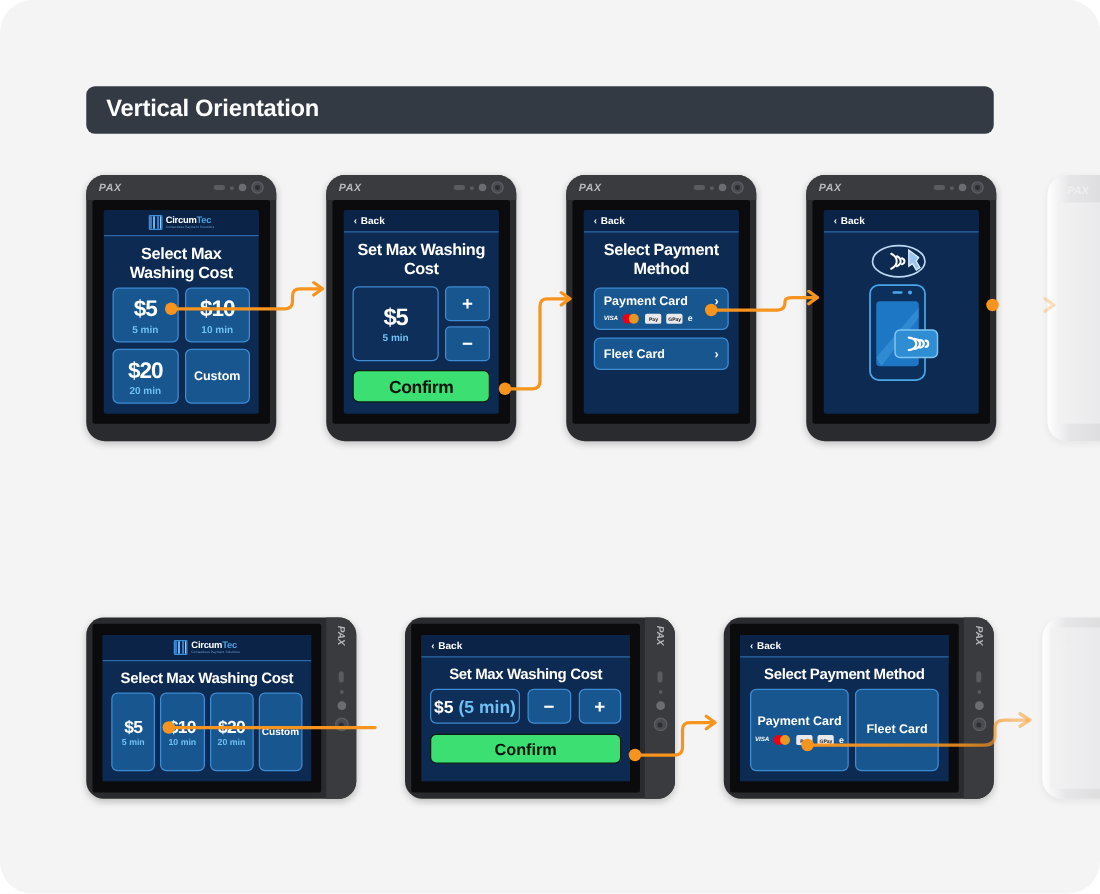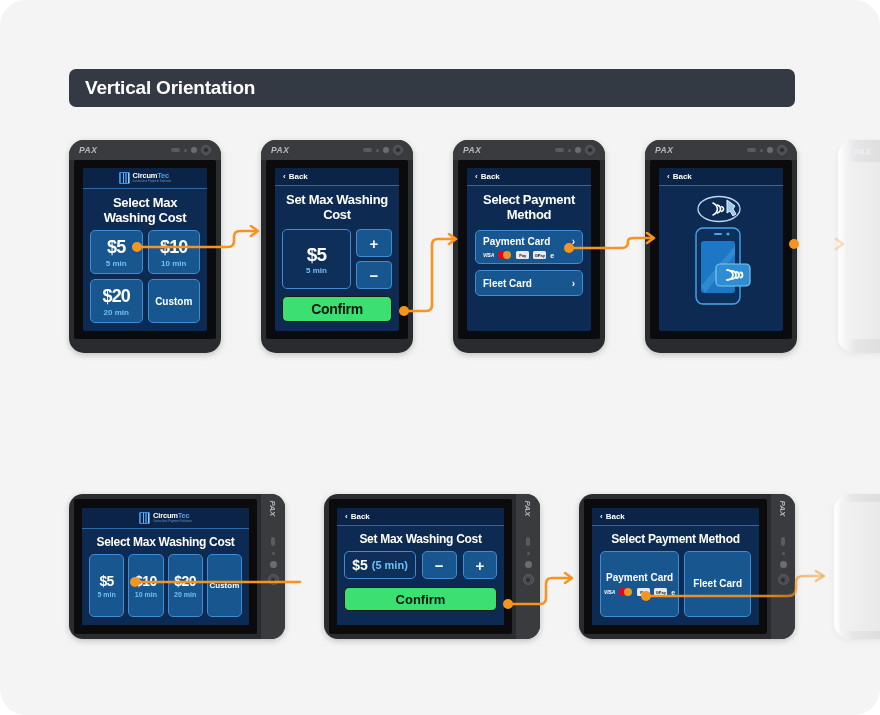--- a/index.html
+++ b/index.html
@@ -313,21 +313,21 @@
   .h-tile .dur { color: #6fc0f5; font-size: 7px; font-weight: bold; }
   .h-tile .cust { color: #ffffff; font-size: 8px; font-weight: bold; }
 
   .h-setmax-row { display: flex; gap: 6px; padding: 0 7px; height: 28px; }
   .h-amount {
     flex: 1.55;
     background: #0e2f59; border: 1px solid #3f8bd4; border-radius: 5px;
     display: flex; align-items: center; justify-content: center; gap: 4px;
   }
   .h-amount .amt { color: #ffffff; font-size: 14px; font-weight: bold; }
-  .h-amount .dur { color: #6fc0f5; font-size: 11px; font-weight: bold; }
+  .h-amount .dur { color: #6fc0f5; font-size: 14px; font-weight: bold; }
   .h-step {
     flex: 0.72;
     background: #18568f; border: 1px solid #3f8bd4; border-radius: 5px;
     color: #ffffff; font-size: 15px; font-weight: bold;
     display: flex; align-items: center; justify-content: center;
   }
   .h-confirm {
     margin: 8px 7px 7px;
     background: #3ce072; border: 1.5px solid #0f1c14; border-radius: 5px;
     height: 24px;

